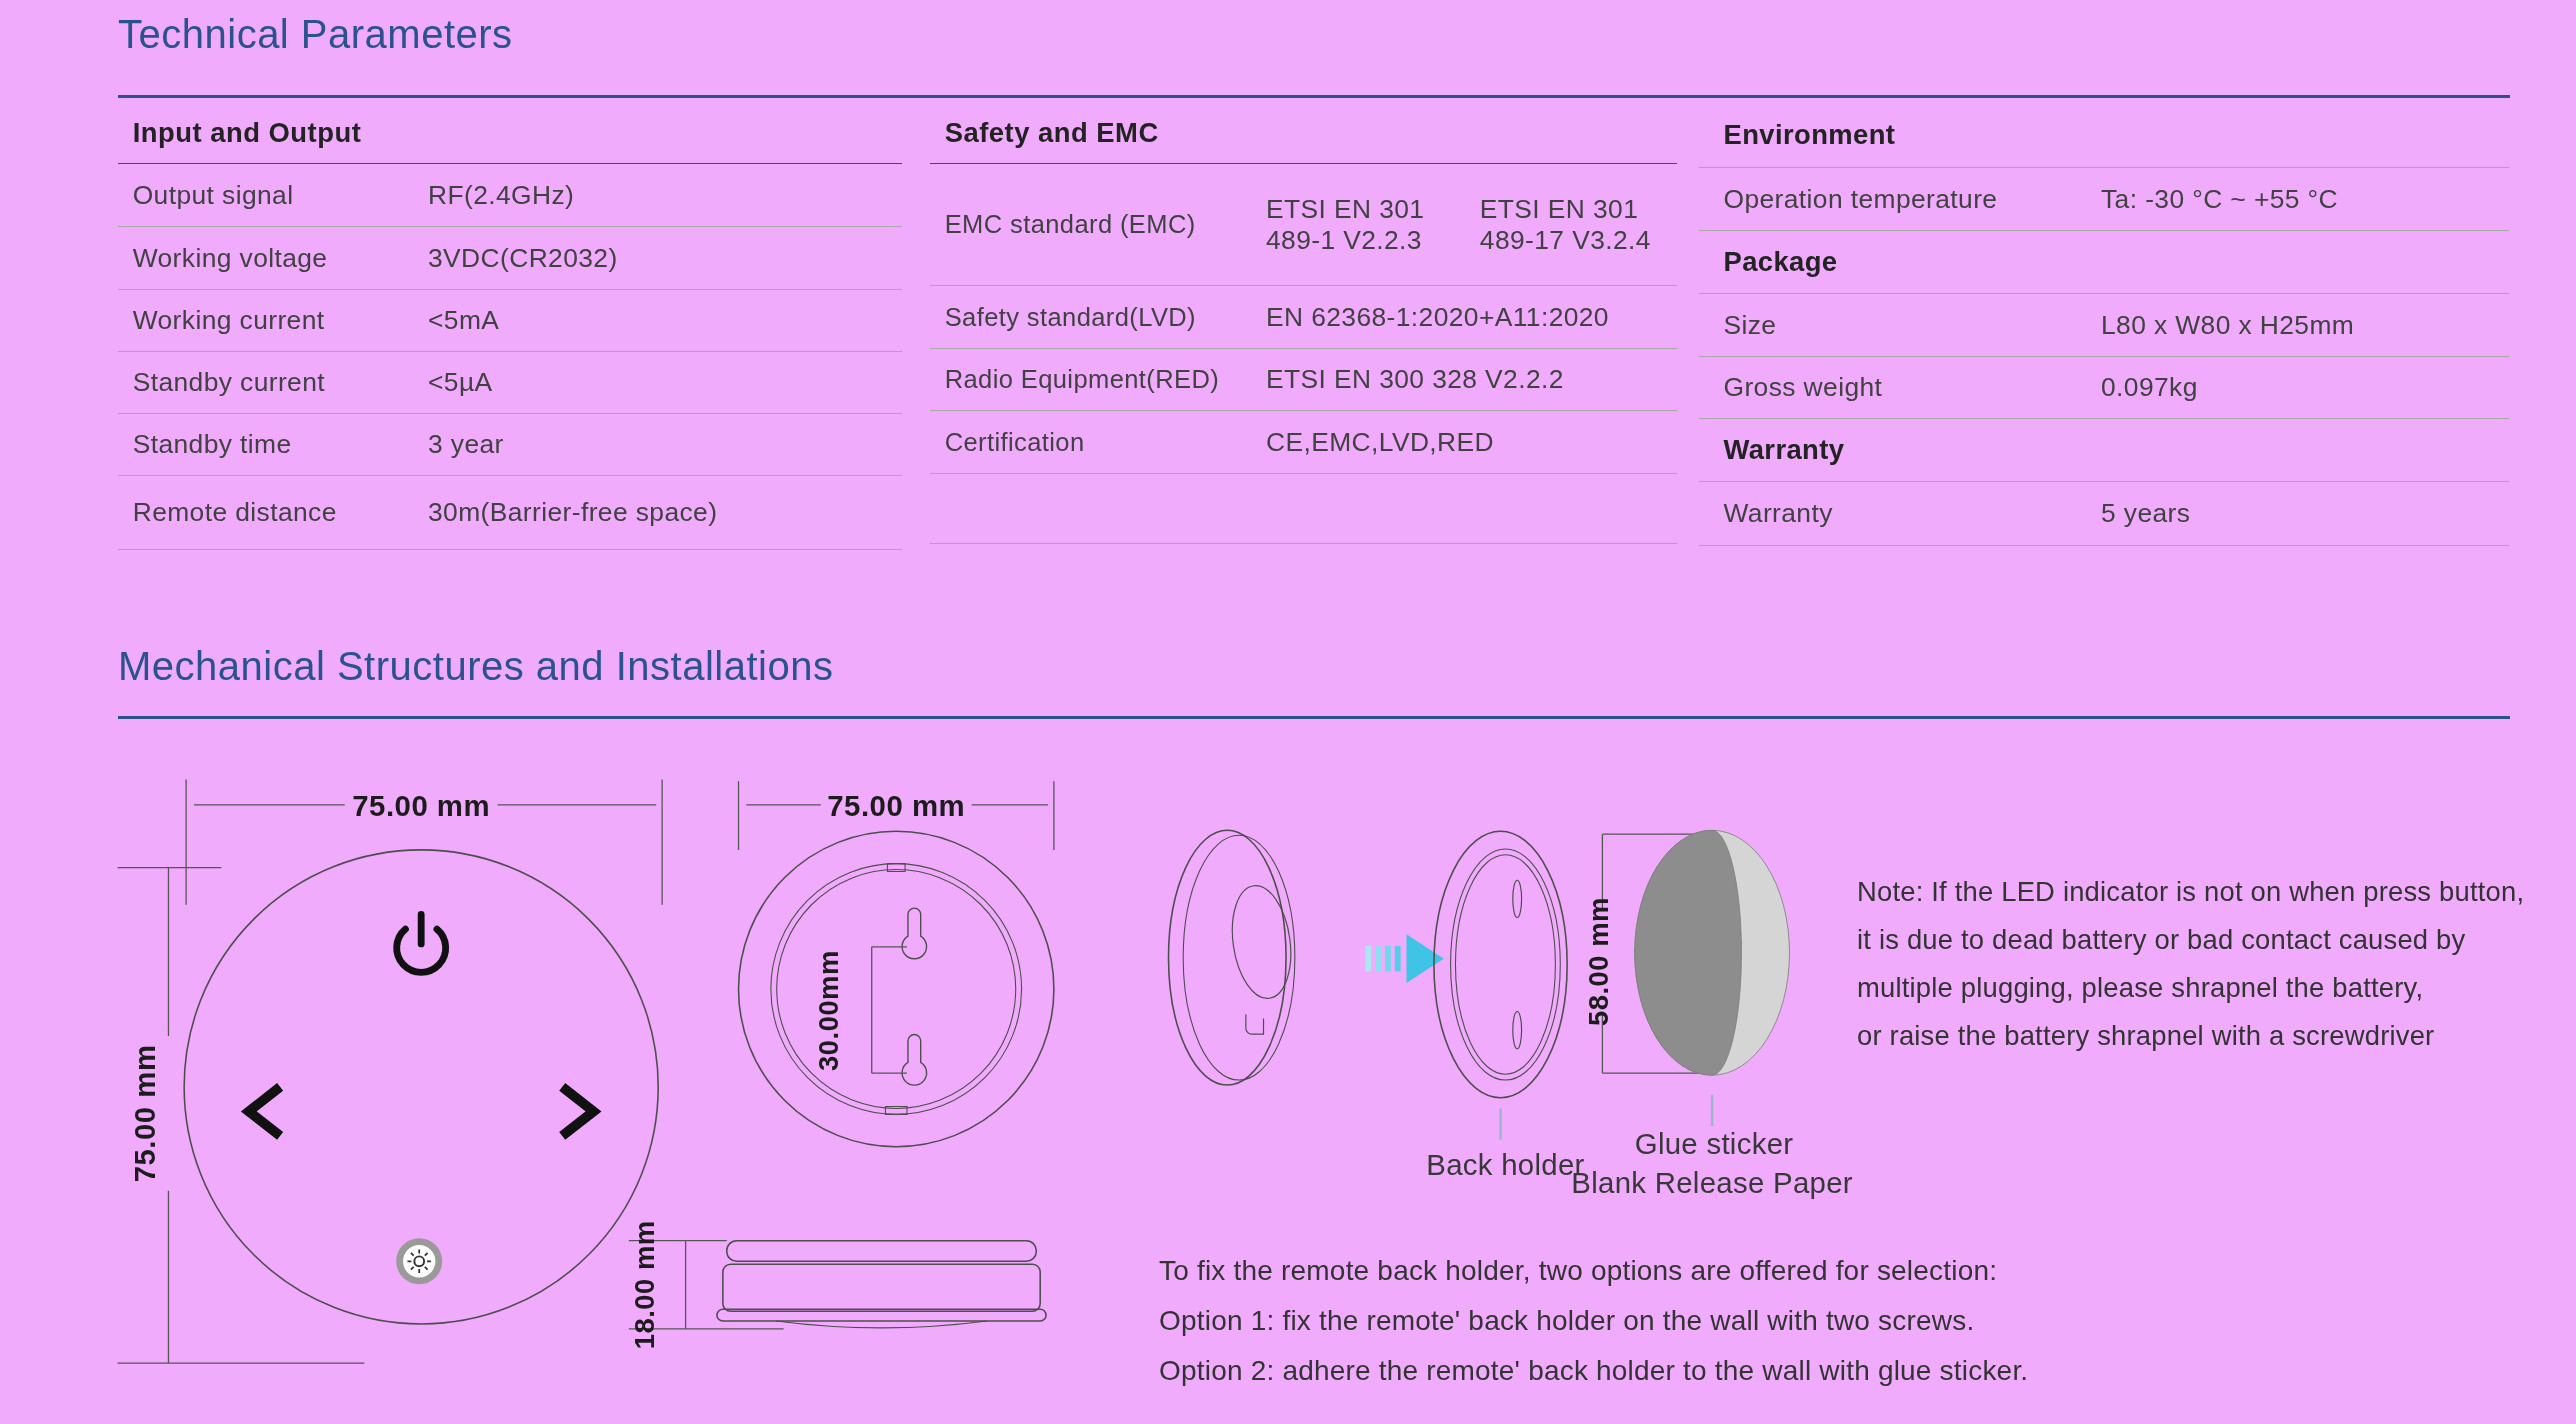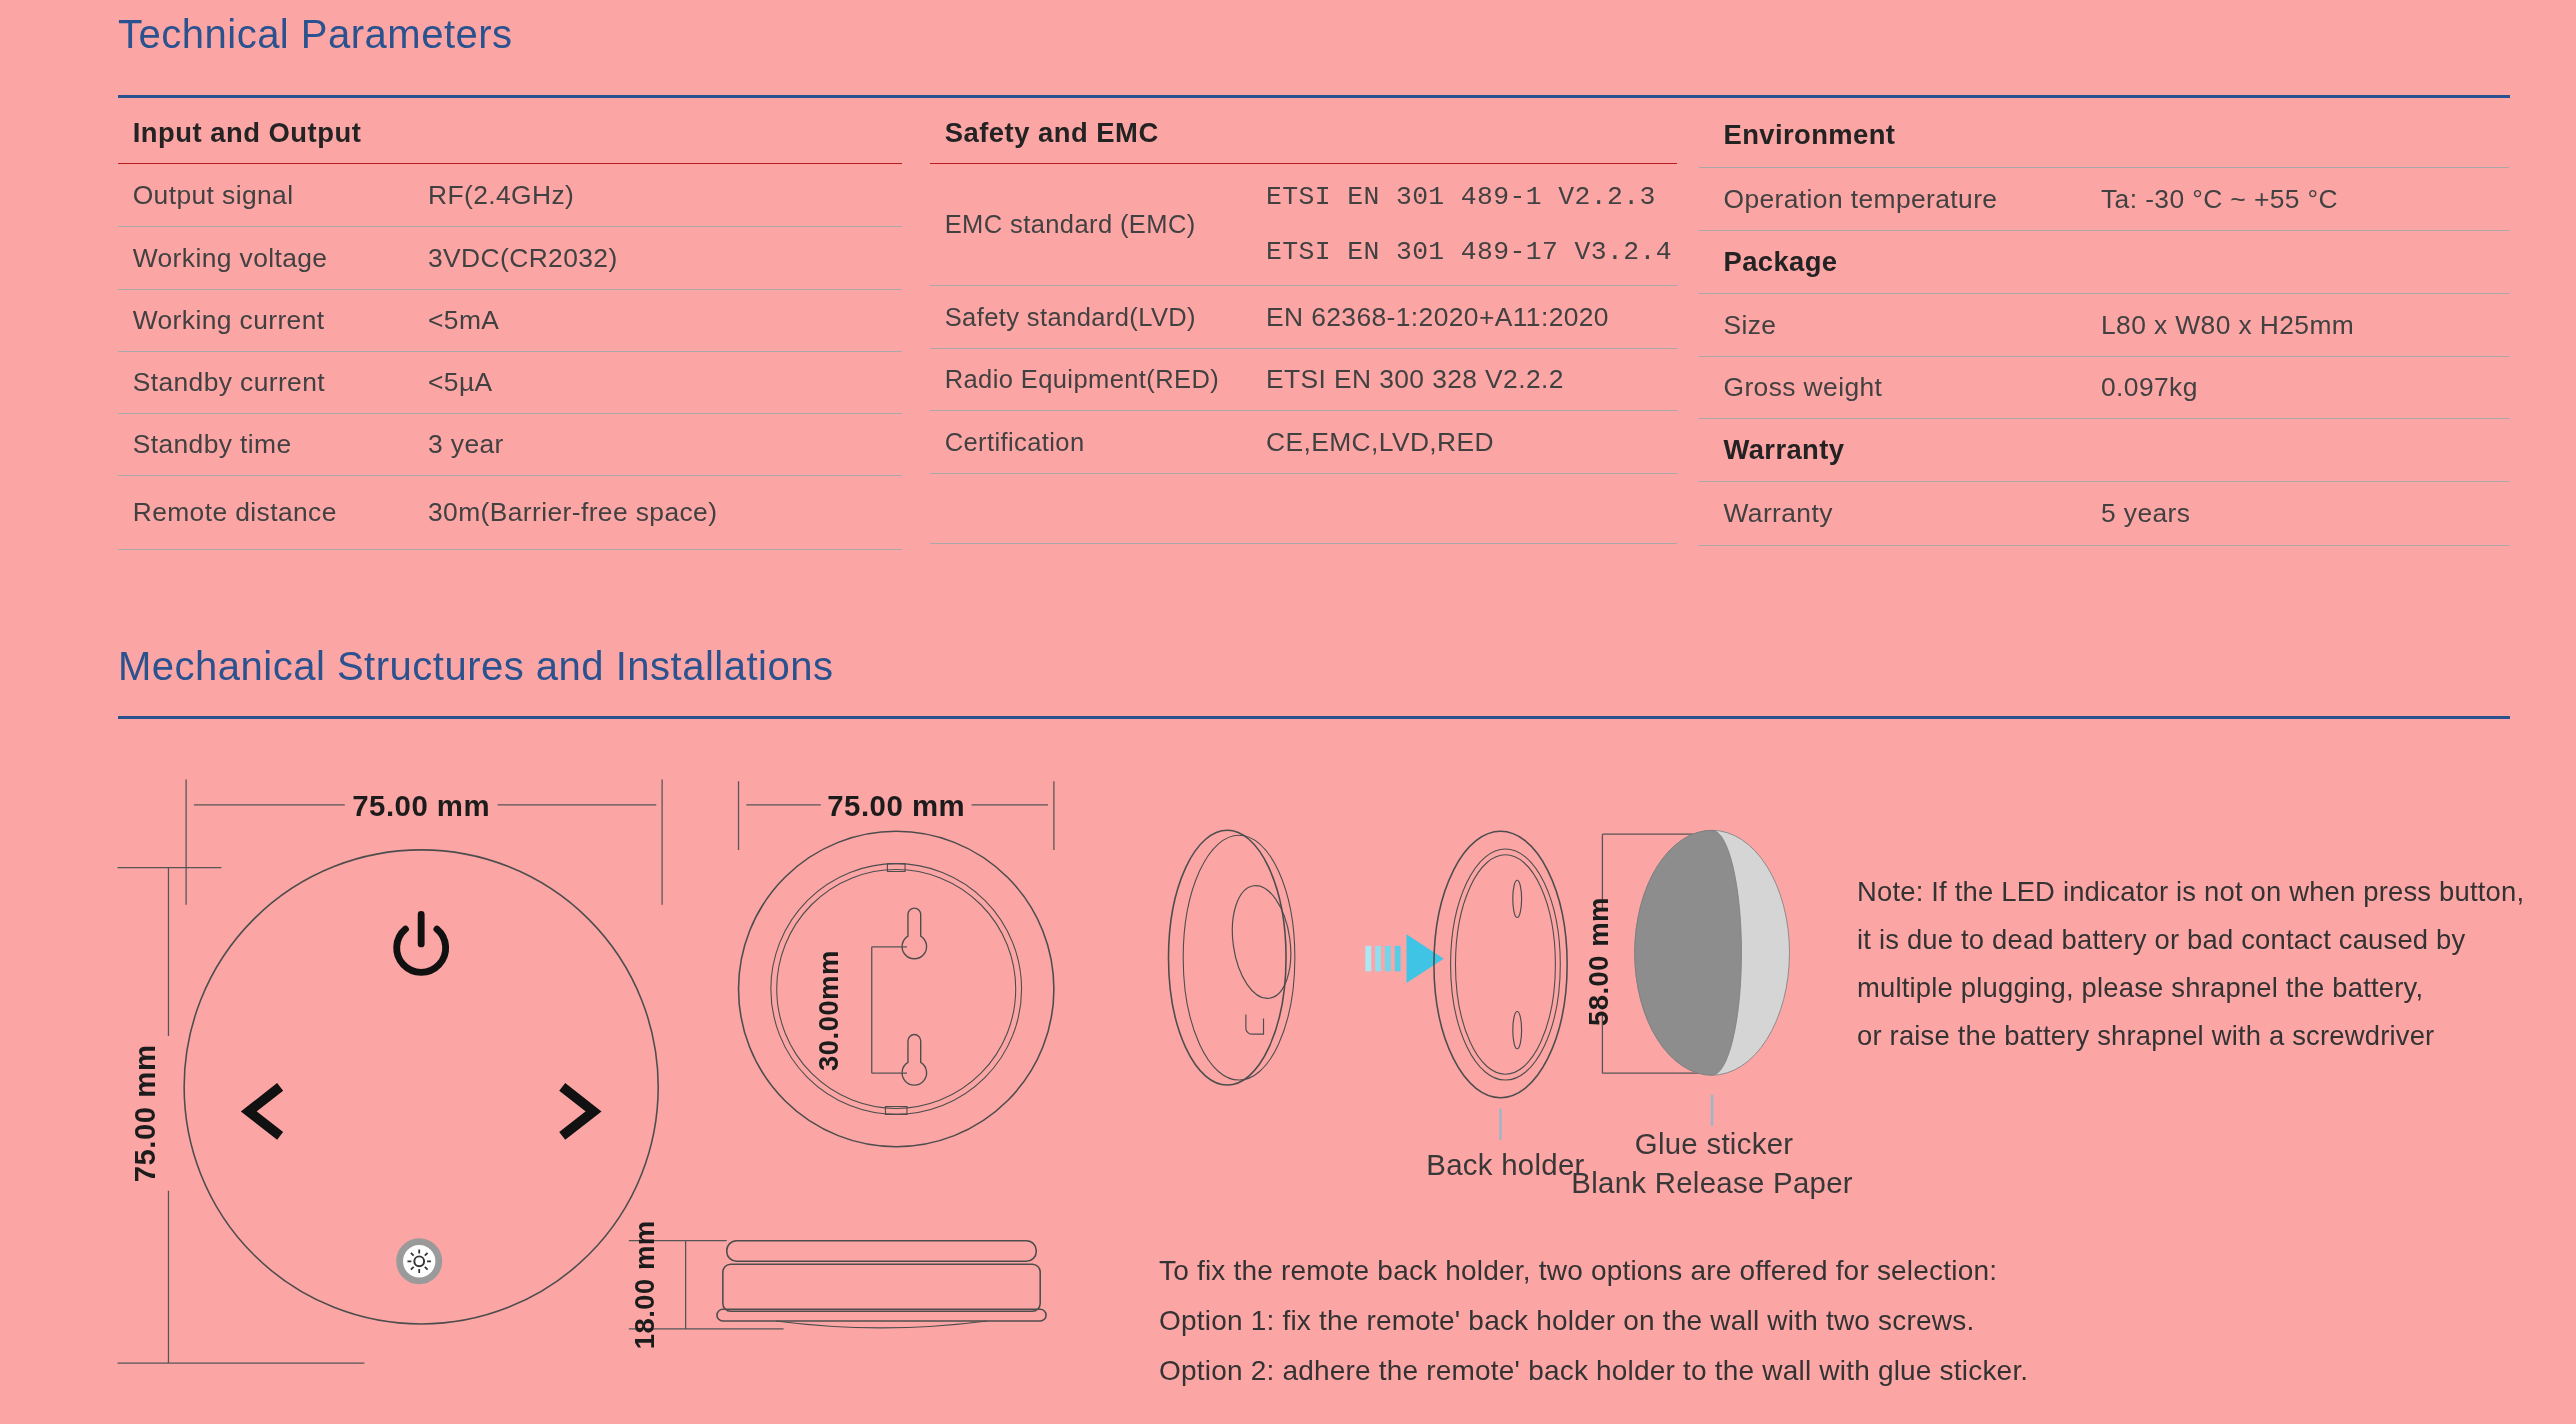--- a/index.html
+++ b/index.html
@@ -1,32 +1,32 @@
 <!DOCTYPE html>
 <html><head>
 <meta charset="utf-8">
 <style>
   html,body{margin:0;padding:0;background:#ffffff;}
-  .page{position:relative;width:2576px;height:1424px;background:#fca5a5;overflow:hidden;
+  .page{position:relative;width:2576px;height:1424px;background:#f0abfc;overflow:hidden;
         font-family:"Liberation Sans", sans-serif;color:#3c3c3c;}
   .sec-title{position:absolute;left:118px;color:#2a528f;font-size:40px;font-weight:400;letter-spacing:0.5px;}
   .t1{top:11.8px;}
   .t2{top:644px;}
   .rule{position:absolute;left:118px;width:2392px;background:#2a528f;}
   .r1{top:95px;height:2.9px;}
   .r2{top:716px;height:2.9px;}
 
   .table{position:absolute;top:102px;}
   .thead{height:61px;display:flex;align-items:center;border-bottom:1px solid #b91c1c;
          font-weight:bold;font-size:27.4px;color:#232323;padding-left:14.7px;letter-spacing:0.5px;}
   .trow{position:relative;display:flex;align-items:center;border-bottom:1px solid #a8a8a8;
         font-size:26.4px;color:#414141;letter-spacing:0.4px;}
   .tlabel{padding-left:14.7px;}
   .tvalue{position:absolute;left:var(--vx);}
-  .tvalue.multi{display:flex;flex-direction:column;gap:25.5px;font-family:Liberation Mono, monospace;}
+  .tvalue.multi{display:flex;flex-direction:row;gap:25.5px;}
   .trow.sect .tlabel{font-weight:bold;color:#232323;font-size:27.4px;}
   .io{left:118px;width:784px;--vx:310px;}
   .safety{left:930px;width:747px;--vx:336px;}
   .safety .tlabel{font-size:25.5px;}
   .env{left:1699px;width:810px;--vx:402px;}
   .env .tlabel{padding-left:24.5px;text-align:right;}
   .spacer{height:69px;}
 
   .note{position:absolute;left:1857px;top:868px;width:686px;font-size:27.4px;line-height:48px;
         color:#333;letter-spacing:0.2px;}

